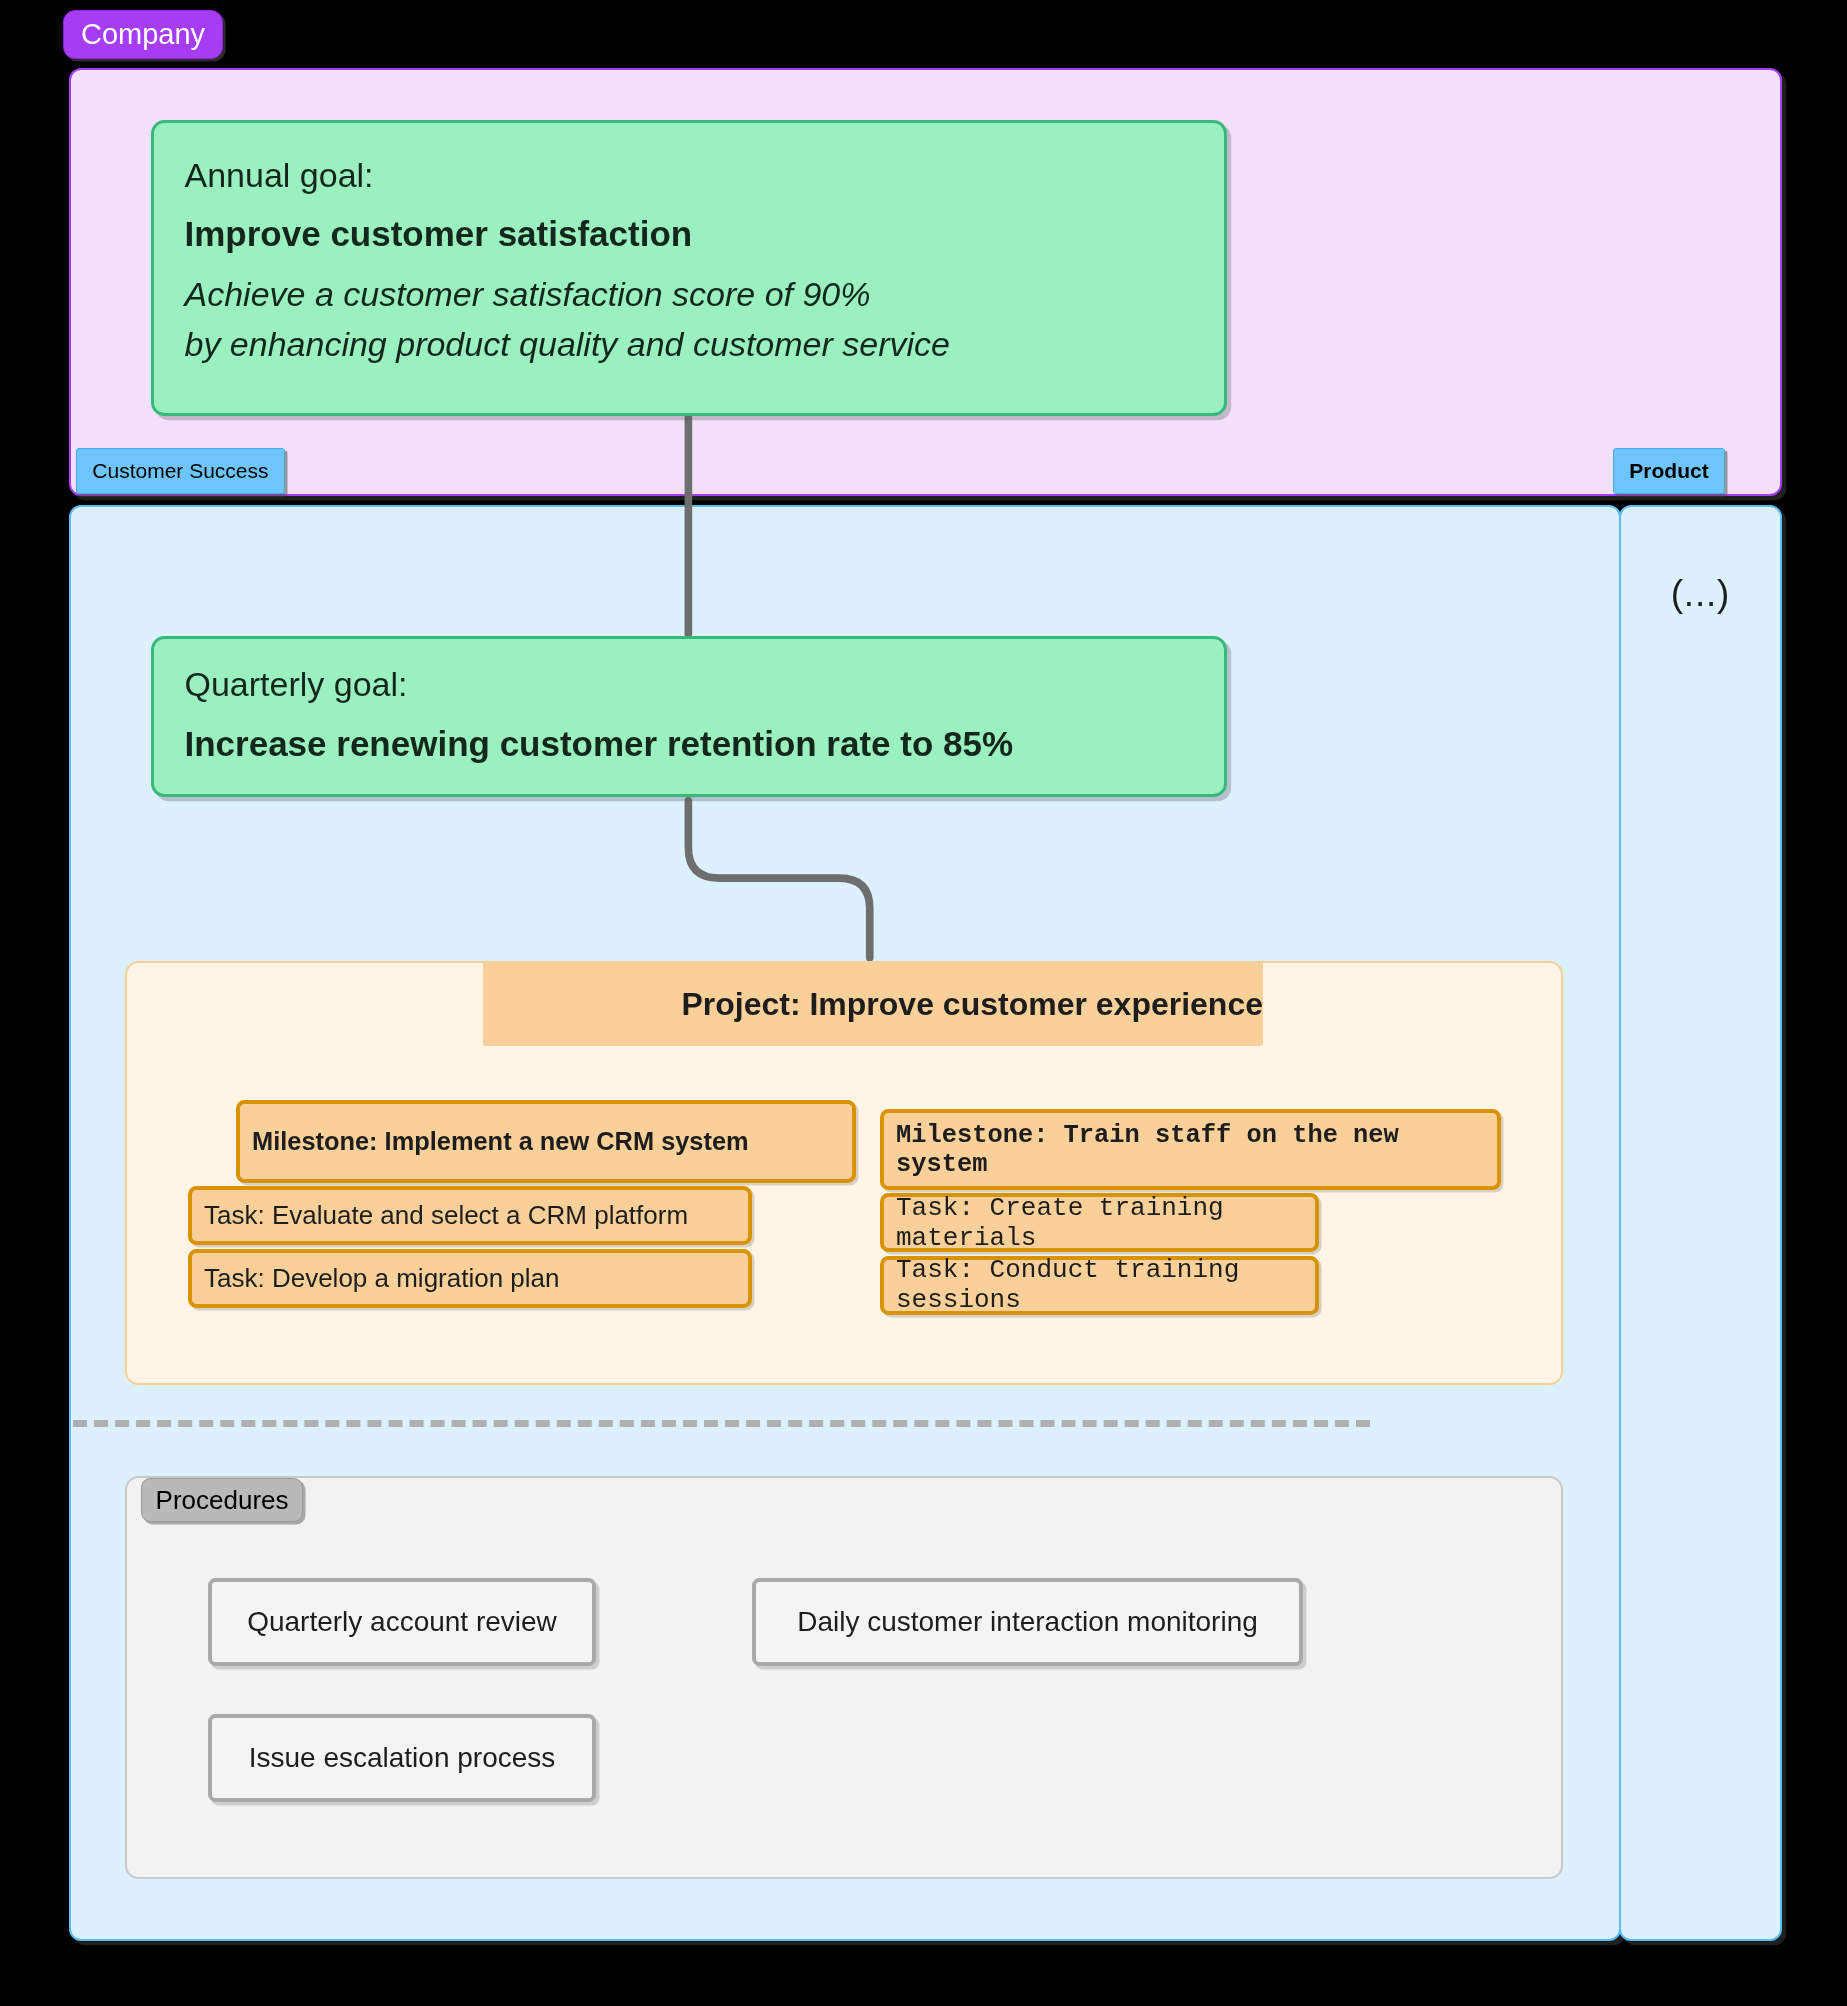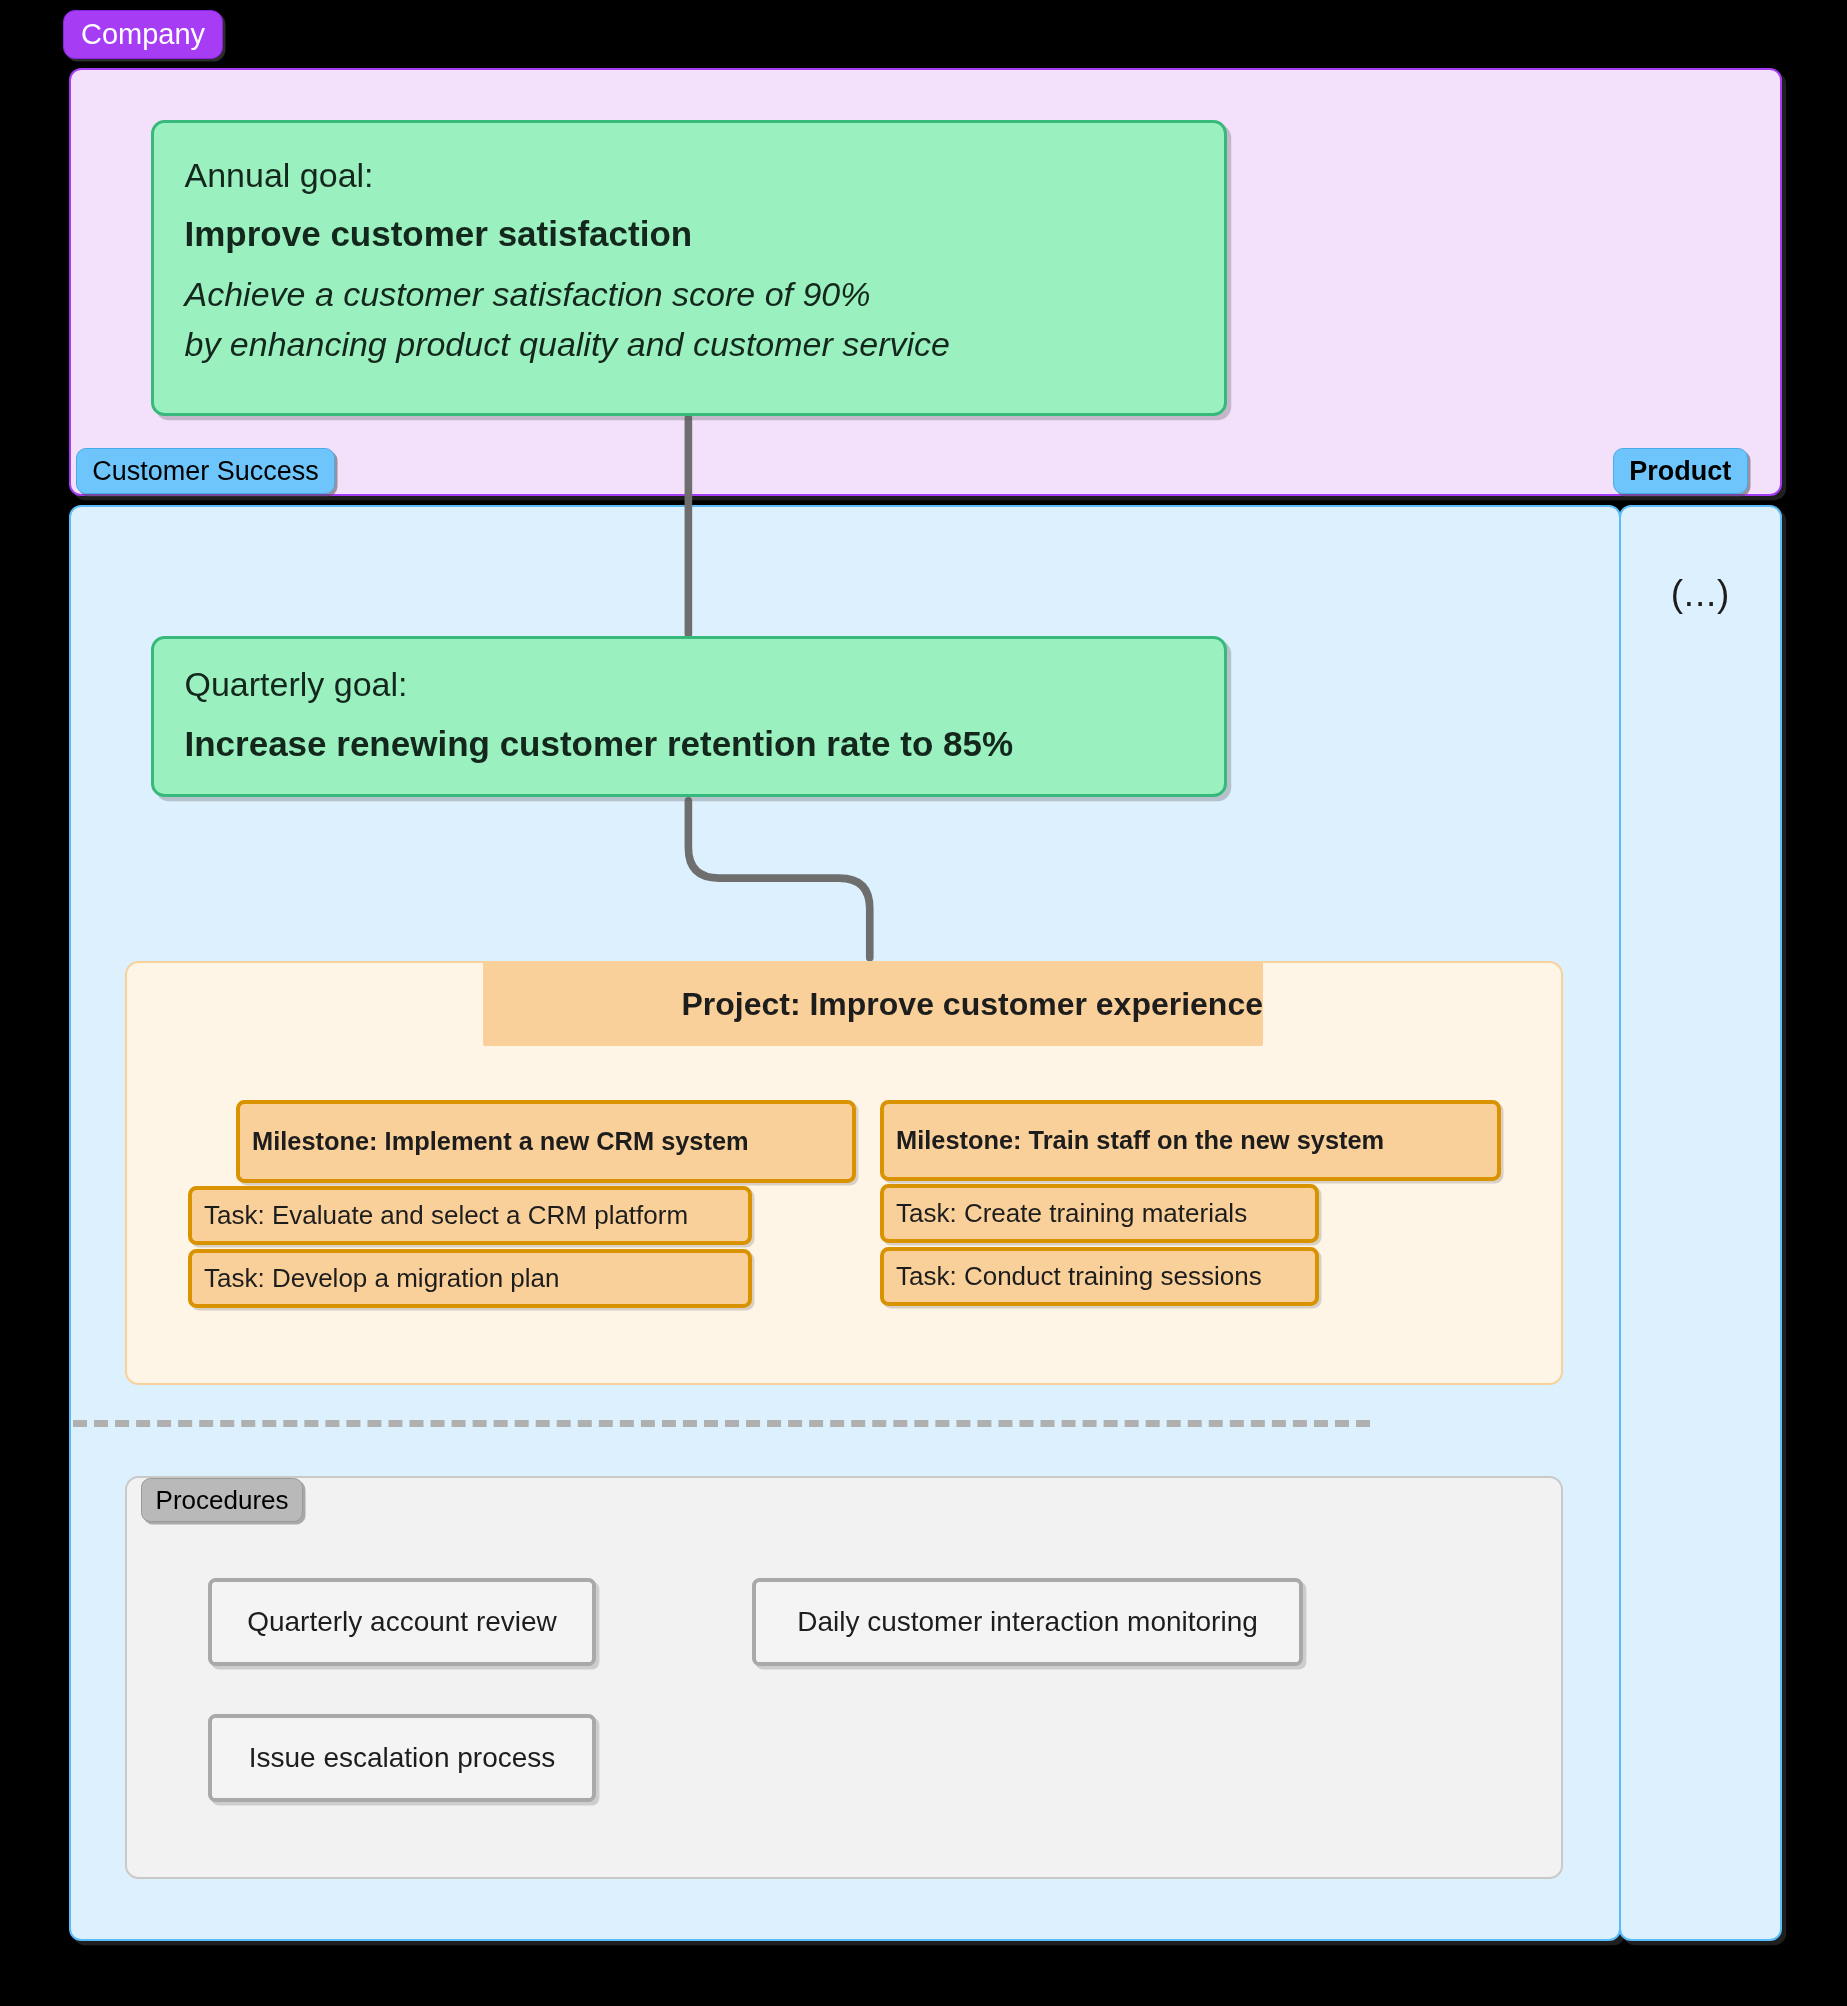--- a/index.html
+++ b/index.html
@@ -41,23 +41,23 @@
     background: #a63df5;
     color: #ffffff;
     font-size: 29px;
     border: 0.8px solid #8d22e0;
   }
   .badge-team {
     height: 44px;
     padding: 0 15.3px;
     background: #6ec5fb;
     color: #000000;
-    font-size: 27px;
+    font-size: 21px;
     border: 0.8px solid #4aabe8;
-    border-radius: 10px;
+    border-radius: 3px;
   }
   .badge-customer-success { left: 76px; top: 448px; }
   .badge-product { left: 1613px; top: 448px; font-weight: bold; }
 
   .badge-procedures {
     position: absolute;
     left: 141px;
     top: 1478px;
     height: 42px;
     padding: 0 13.6px;
@@ -199,21 +199,21 @@
     font-size: 32px;
     font-weight: bold;
     color: #1d1d1d;
     border-radius: 0 0 2.5px 2.5px;
   }
 
   .milestone-group {
     position: absolute;
   }
   .ms-left  { left: 61px;  top: 137px; }
-  .ms-right { left: 753px; top: 137px; }
+  .ms-right { left: 753px; top: 146px; font-family: Liberation Mono, monospace; }
 
   .milestone-box {
     background: #fad09a;
     border: 4.2px solid #d99200;
     border-radius: 8.5px;
     display: flex;
     align-items: center;
     padding: 0 12px;
     box-sizing: border-box;
     font-size: 25.4px;

